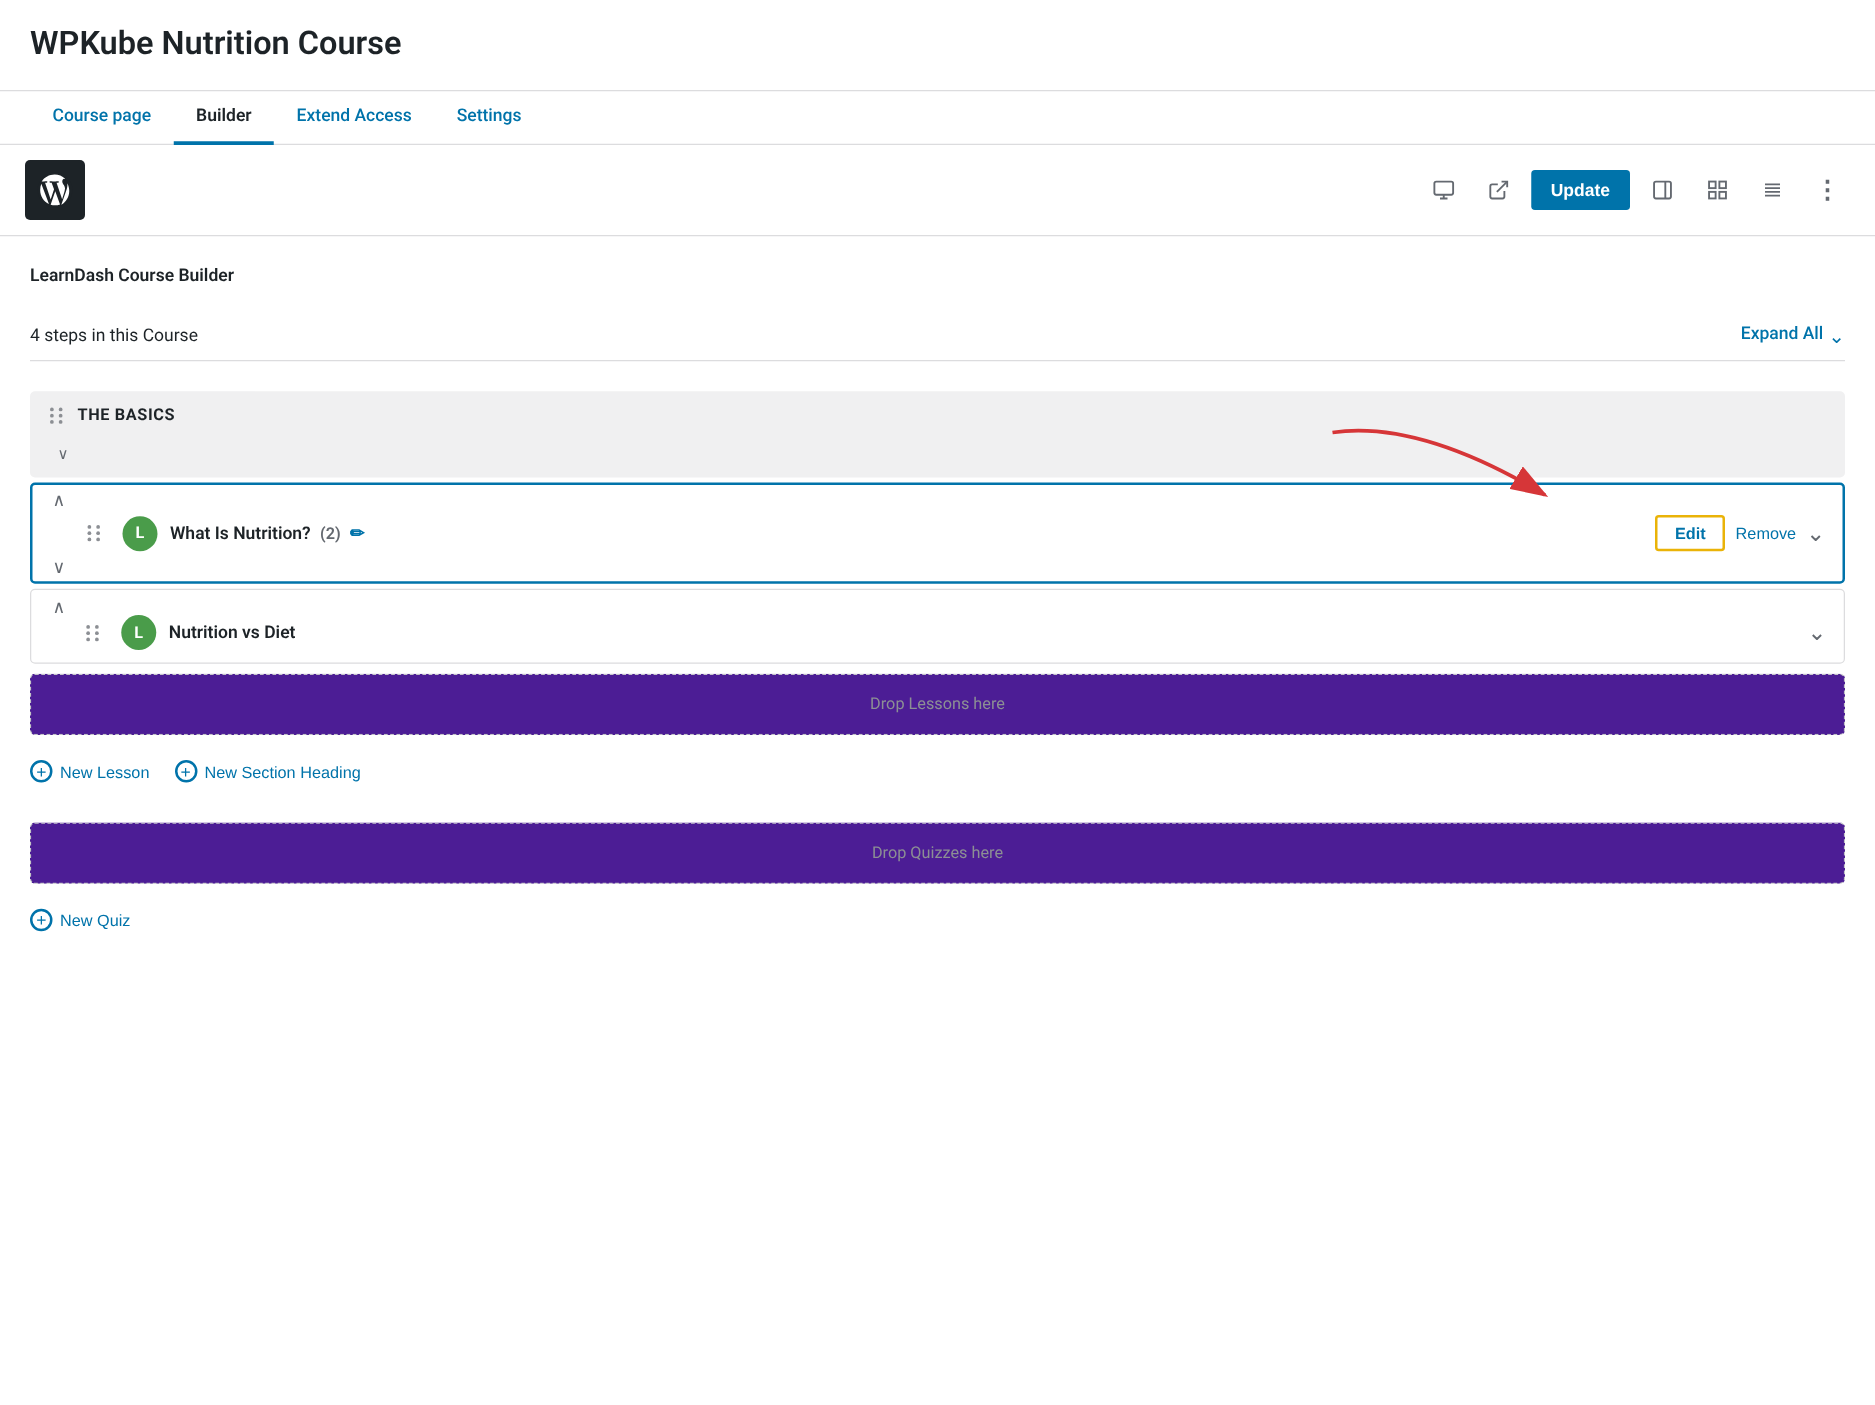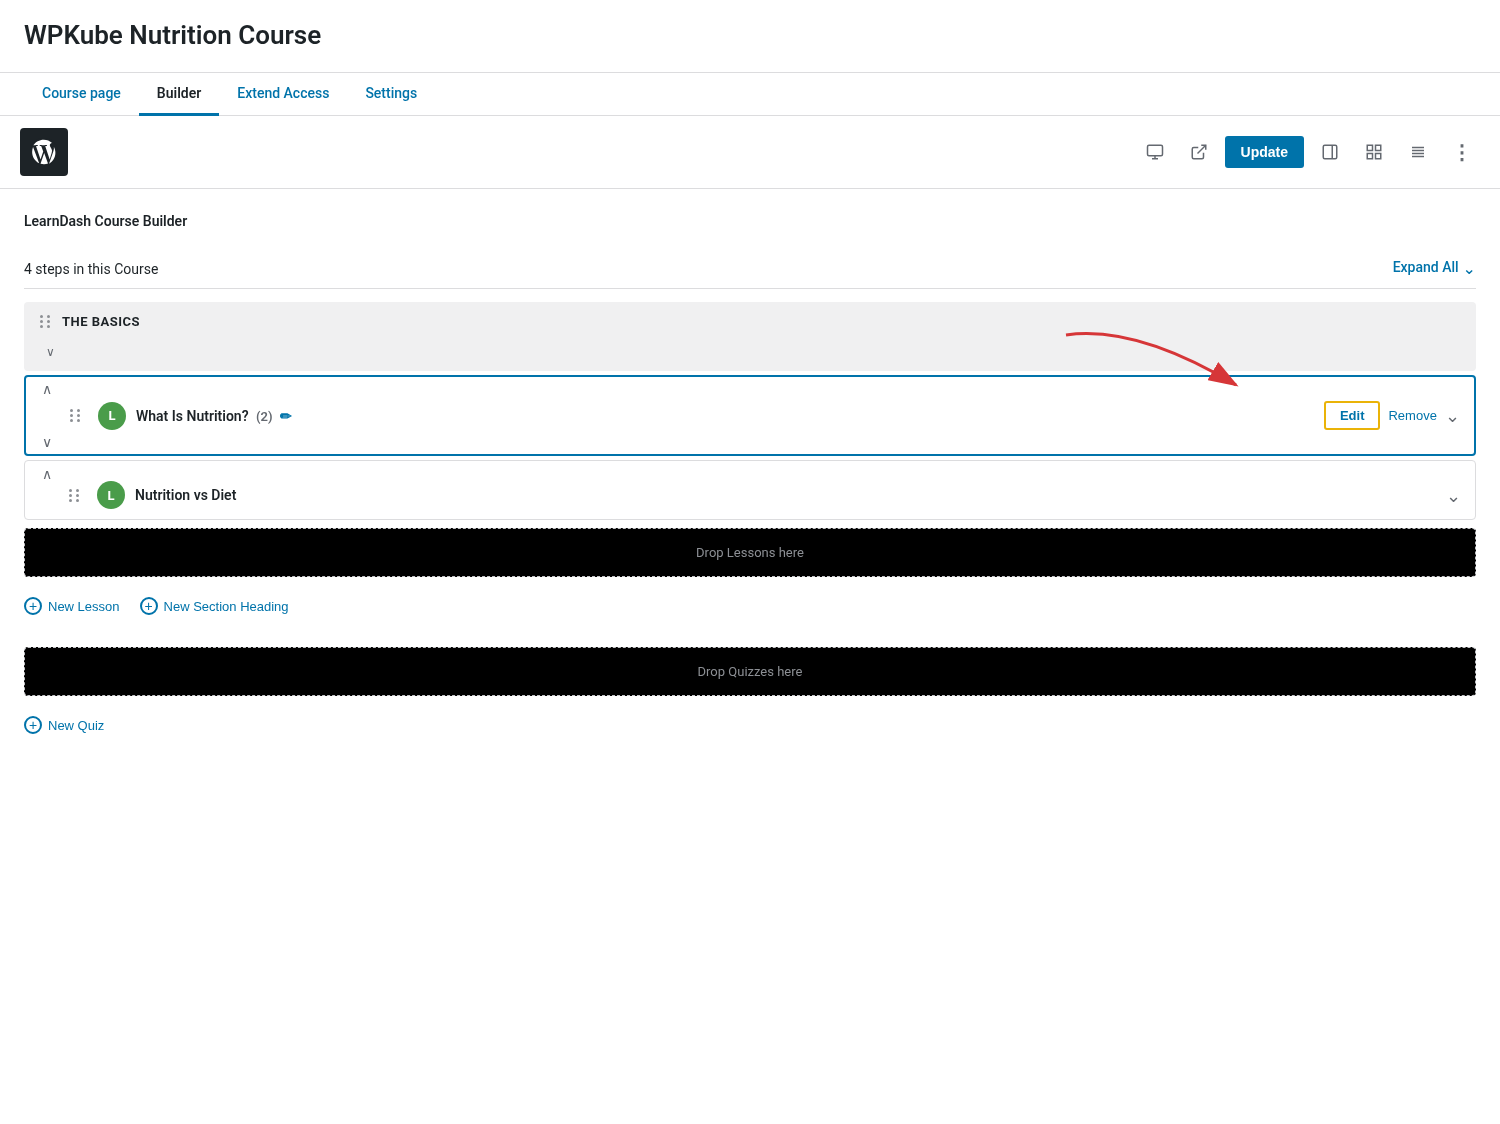--- a/index.html
+++ b/index.html
@@ -23,21 +23,21 @@
     .wp-logo { width: 48px; height: 48px; background: #1d2327; border-radius: 4px; display: flex; align-items: center; justify-content: center; }
     .wp-logo svg { width: 28px; height: 28px; fill: #fff; }
     .toolbar-icon-btn { width: 36px; height: 36px; background: none; border: none; cursor: pointer; display: flex; align-items: center; justify-content: center; color: #646970; border-radius: 3px; }
     .update-btn { background: #0073aa; color: #fff; border: none; padding: 8px 16px; border-radius: 3px; font-size: 14px; font-weight: 600; cursor: pointer; }
 
     
     .builder-section { padding: 24px; }
     .builder-title { font-size: 14px; font-weight: 600; color: #1d2327; margin-bottom: 20px; }
 
     
-    .steps-header { display: flex; align-items: center; justify-content: space-between; padding: 10px 0 10px; border-bottom: 1px solid #dcdcde; margin-bottom: 13px; }
+    .steps-header { display: flex; align-items: center; justify-content: space-between; padding: 10px 0 10px; border-bottom: 1px solid #dcdcde; margin-bottom: 24px; }
     .steps-count { font-size: 14px; color: #1d2327; }
     .expand-all { color: #0073aa; font-size: 14px; cursor: pointer; display: flex; align-items: flex-start; gap: 4px; font-weight: 500; }
 
     
     .section-block { background: #f0f0f1; border-radius: 4px; margin-bottom: 4px; }
     .section-header { display: flex; align-items: center; padding: 12px 16px; gap: 10px; }
     .drag-handle { color: #8c8f94; cursor: grab; font-size: 16px; letter-spacing: 1px; display: flex; flex-direction: column; gap: 2px; }
     .drag-dots { display: grid; grid-template-columns: 1fr 1fr; gap: 2px; width: 12px; }
     .drag-dot { width: 3px; height: 3px; background: #8c8f94; border-radius: 50%; }
     .section-title { font-size: 13px; font-weight: 700; text-transform: uppercase; letter-spacing: 0.5px; color: #1d2327; flex: 1; }
@@ -50,21 +50,21 @@
     .lesson-icon { width: 28px; height: 28px; background: #4a9c4a; border-radius: 50%; display: flex; align-items: center; justify-content: center; color: #fff; font-size: 13px; font-weight: 700; flex-shrink: 0; }
     .lesson-title { font-size: 14px; font-weight: 600; color: #1d2327; flex: 1; }
     .lesson-count { font-size: 13px; color: #646970; margin-left: 4px; }
     .lesson-edit-icon { color: #0073aa; cursor: pointer; font-size: 14px; margin-left: 4px; }
     .lesson-actions { display: flex; align-items: center; gap: 8px; margin-left: auto; }
     .edit-btn { border: 2px solid #eab308; color: #0073aa; background: #fff; padding: 5px 14px; border-radius: 3px; font-size: 13px; font-weight: 600; cursor: pointer; }
     .remove-btn { background: none; border: none; color: #0073aa; font-size: 13px; font-weight: 500; cursor: pointer; text-align: right; }
     .chevron-down { color: #646970; font-size: 18px; }
 
     
-    .drop-zone { background: #000000; border: 1px dashed #c3c4c7; border-radius: 4px; padding: 16px; text-align: center; color: #8c8f94; font-size: 13px; margin: 8px 0; }
+    .drop-zone { background: #4c1d95; border: 1px dashed #c3c4c7; border-radius: 4px; padding: 16px; text-align: center; color: #8c8f94; font-size: 13px; margin: 8px 0; }
 
     
     .add-btns { display: flex; align-items: center; gap: 20px; padding: 12px 0; }
     .add-btn { display: flex; align-items: center; gap: 6px; color: #0073aa; font-size: 13px; font-weight: 500; cursor: pointer; background: none; border: none; }
     .add-btn-circle { width: 18px; height: 18px; border: 2px solid #0073aa; border-radius: 50%; display: flex; align-items: center; justify-content: center; font-size: 14px; line-height: 1; color: #0073aa; flex-shrink: 0; }
 
     
     .final-quizzes { margin-top: 20px; }
     .final-quizzes-title { font-size: 15px; font-weight: 700; text-transform: uppercase; letter-spacing: 0.5px; color: #1d2327; margin-bottom: 12px; }
 

